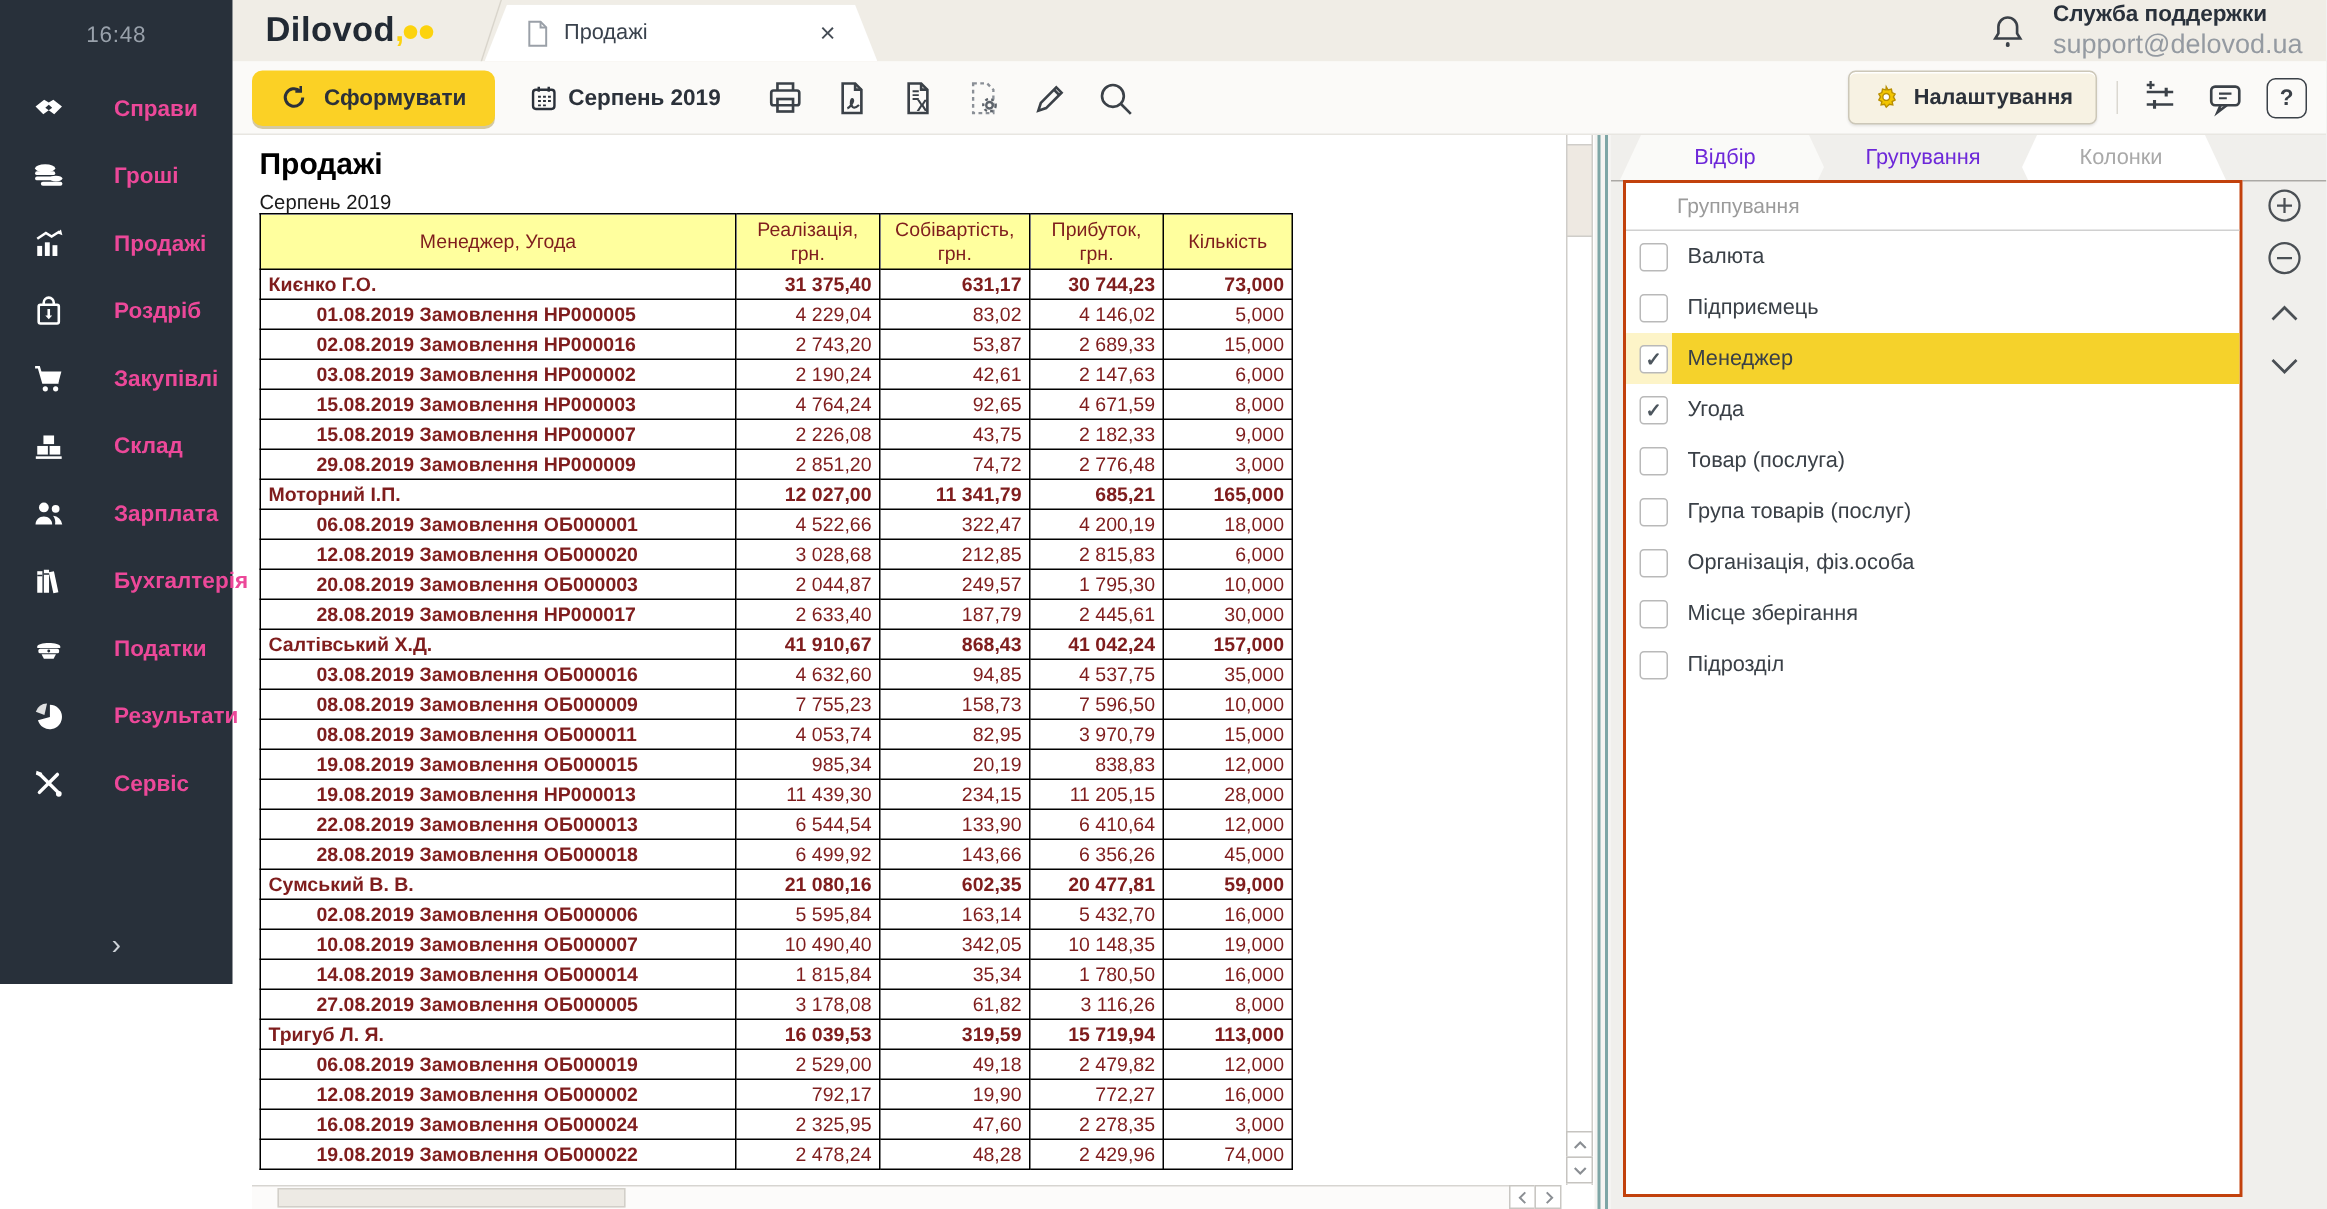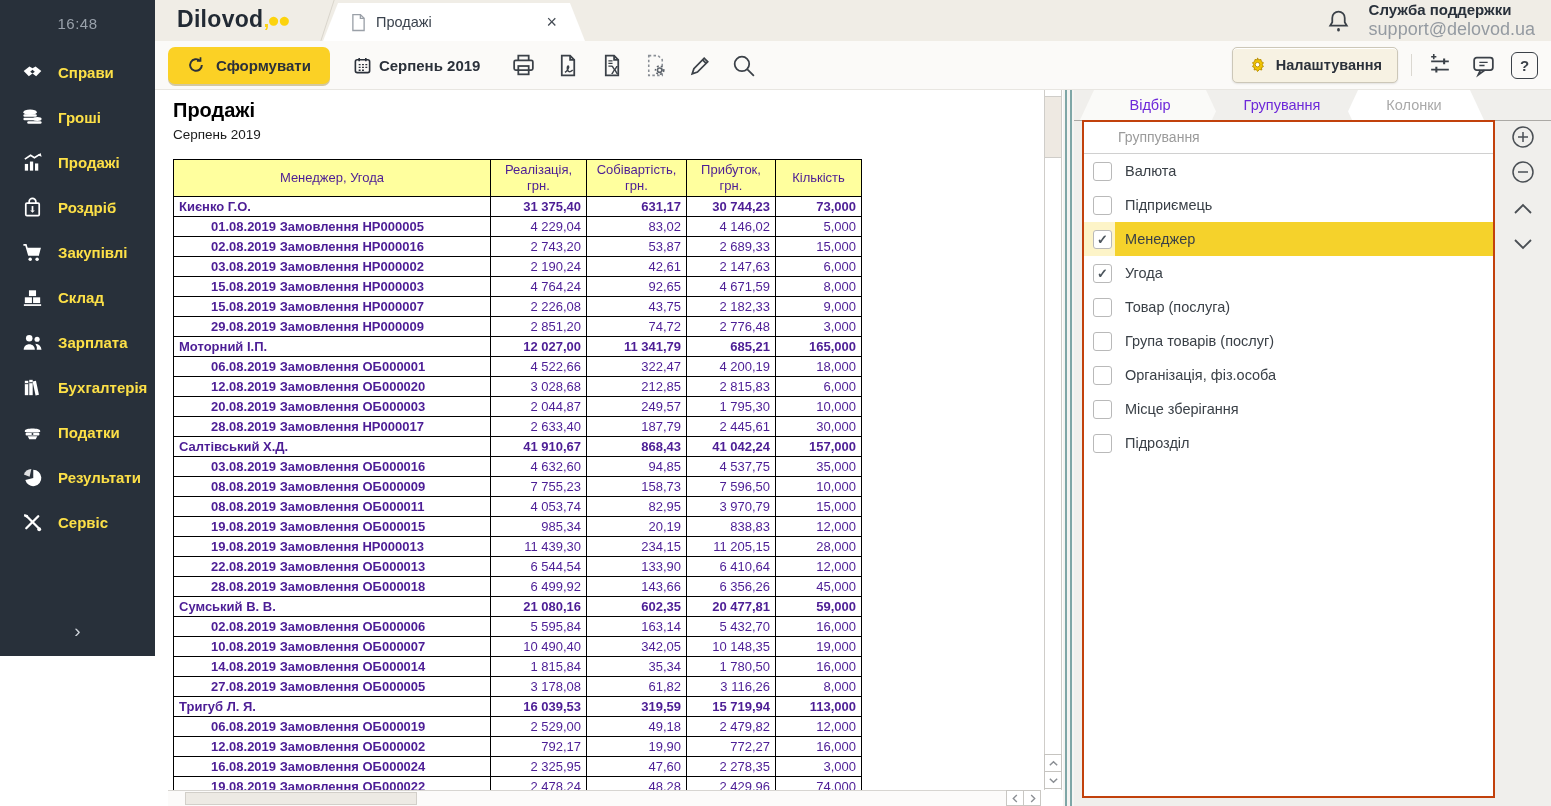--- a/index.html
+++ b/index.html
@@ -3,22 +3,22 @@
 <meta charset="utf-8">
 <style>
   html,body{margin:0;padding:0;background:#e9e9e9;}
   .page{position:relative;width:1551px;height:806px;background:#fff;overflow:hidden;
         font-family:"Liberation Sans",sans-serif;-webkit-font-smoothing:antialiased;}
 
   
   .sidebar{position:absolute;left:0;top:0;width:155px;height:656px;background:#28303a;color:#fff;z-index:5;}
   .sb-time{margin-top:15px;text-align:center;color:#99a1ab;font-size:15px;letter-spacing:.5px;}
   .sb-menu{margin-top:18px;}
-  .sb-item{display:flex;align-items:center;gap:14px;padding:11px 0 11px 21px;cursor:pointer;
-           font-size:15px;font-weight:700;color:#fde047;}
+  .sb-item{display:flex;align-items:center;gap:32px;padding:11px 0 11px 21px;cursor:pointer;
+           font-size:15px;font-weight:700;color:#ec4899;}
   .sb-item svg{width:23px;height:23px;flex:none;}
   .sb-expand{position:absolute;bottom:14px;left:0;width:155px;text-align:center;
              color:#cdd2d8;font-size:19px;cursor:pointer;}
 
   
   .topbar{position:absolute;left:155px;top:0;right:0;height:41px;background:#f0ede6;}
   .logo{position:absolute;left:22px;top:6px;font-size:23px;font-weight:800;color:#222a34;letter-spacing:.3px;}
   .logo .accent{color:#fcd30e;font-size:21px;letter-spacing:-2px;}
   .logo-slant{position:absolute;left:172px;top:0;height:41px;width:1px;background:#d9d5cc;transform:skewX(-18deg);}
   .doc-tab{position:absolute;left:168px;top:3px;height:38px;width:262px;background:#fff;
@@ -52,21 +52,21 @@
   .vdiv{width:1px;height:22px;background:#dbd8d1;}
   .rt-icon{width:30px;height:30px;display:flex;align-items:center;justify-content:center;cursor:pointer;}
   .rt-icon svg{width:27px;height:27px;}
   .help-box{width:25px;height:25px;border:1.6px solid #3b4148;border-radius:6px;display:flex;align-items:center;
             justify-content:center;font-size:15px;font-weight:700;color:#3b4148;cursor:pointer;}
 
   
   .report{position:absolute;left:168px;top:90px;width:876px;height:700px;background:#fff;overflow:hidden;padding-left:5px;box-sizing:border-box;}
   .rep-title{margin:9px 0 0;font-size:20px;font-weight:700;color:#000;}
   .rep-sub{margin-top:5px;font-size:13.5px;color:#1b1b1b;}
-  table.rep{border-collapse:collapse;margin-top:17px;font-size:13px;color:#4c1d95;table-layout:fixed;}
+  table.rep{border-collapse:collapse;font-size:13px;color:#7f1d1d;table-layout:fixed;}
   table.rep th,table.rep td{border:1px solid #000;padding:0 5px;height:19px;line-height:19px;
       white-space:nowrap;overflow:hidden;box-sizing:border-box;}
   table.rep thead th{background:#ffff9e;font-weight:400;text-align:center;white-space:pre-line;
       height:auto;line-height:16px;padding:2px 4px;}
   .w0{width:317px;font-weight:bold;} .w1{width:96px;} .w2{width:100px;} .w3{width:89px;} .w4{width:86px;}
   .c-num{text-align:right;}
   tr.group-row td{font-weight:700;}
   tr.detail-row td.c-name{padding-left:37px;}
 
   

